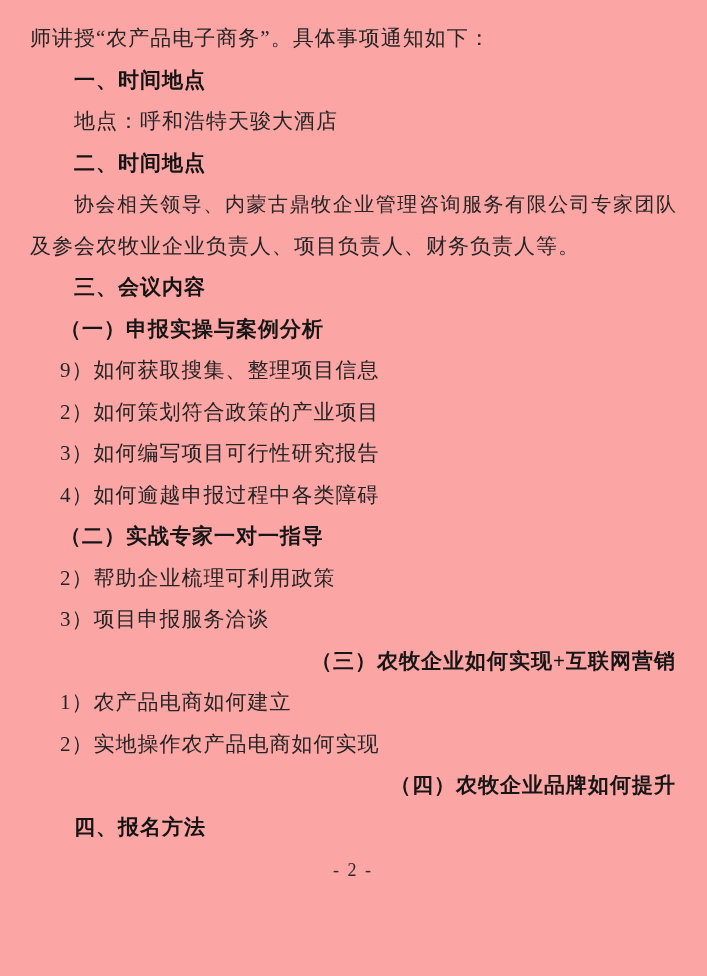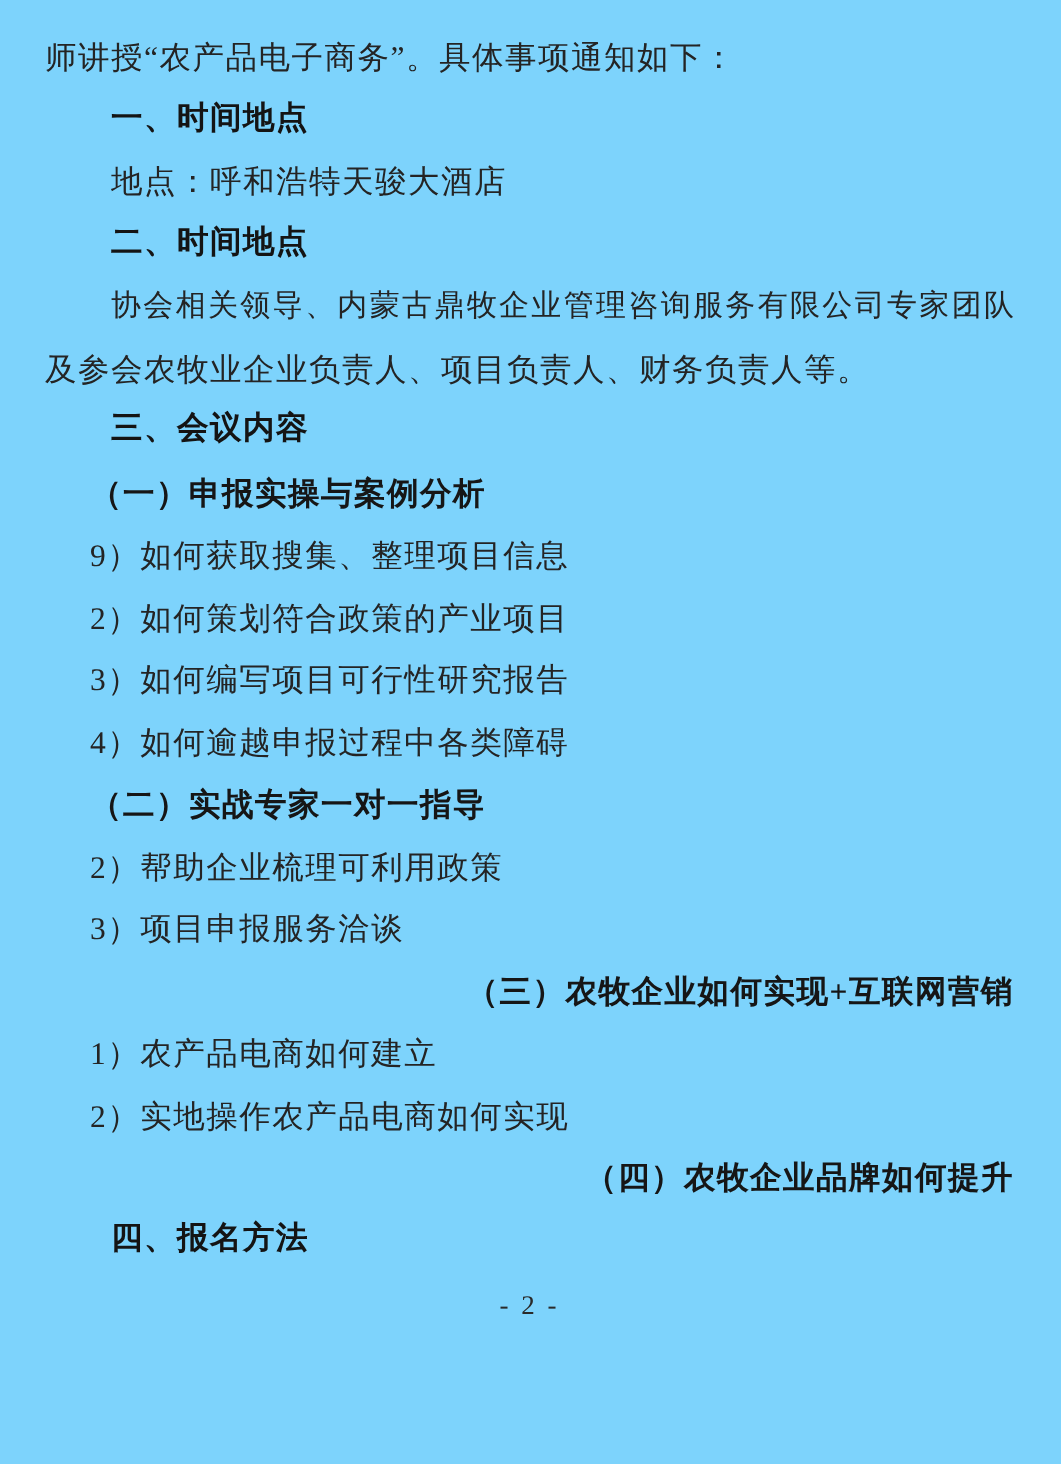--- a/index.html
+++ b/index.html
@@ -5,21 +5,21 @@
   html, body {
     margin: 0;
     padding: 0;
     background: #e9e9e9;
   }
   .page {
     position: relative;
     width: 707px;
     height: 976px;
     margin: 0 auto;
-    background: #7dd3fc;
+    background: #fca5a5;
     box-sizing: border-box;
     padding: 18px 31px 0 30px;
     overflow: hidden;
     color: #242424;
     font-family: "Liberation Serif", "DejaVu Serif", serif;
   }
   .line {
     height: 41.5px;
     line-height: 41.5px;
     font-size: 21px;
@@ -28,21 +28,21 @@
   }
   
   .body { padding-left: 0; }
   
   .ind2 { padding-left: 44px; }
   
   .h1 {
     padding-left: 44px;
     font-weight: bold;
     color: #141414;
-    font-family: Liberation Mono, monospace;
+    font-family: Liberation Serif, serif;
   }
   
   .h2a {
     padding-left: 30px;
     font-weight: bold;
     color: #161616;
   }
   
   .h2b {
     padding-left: 23px;

